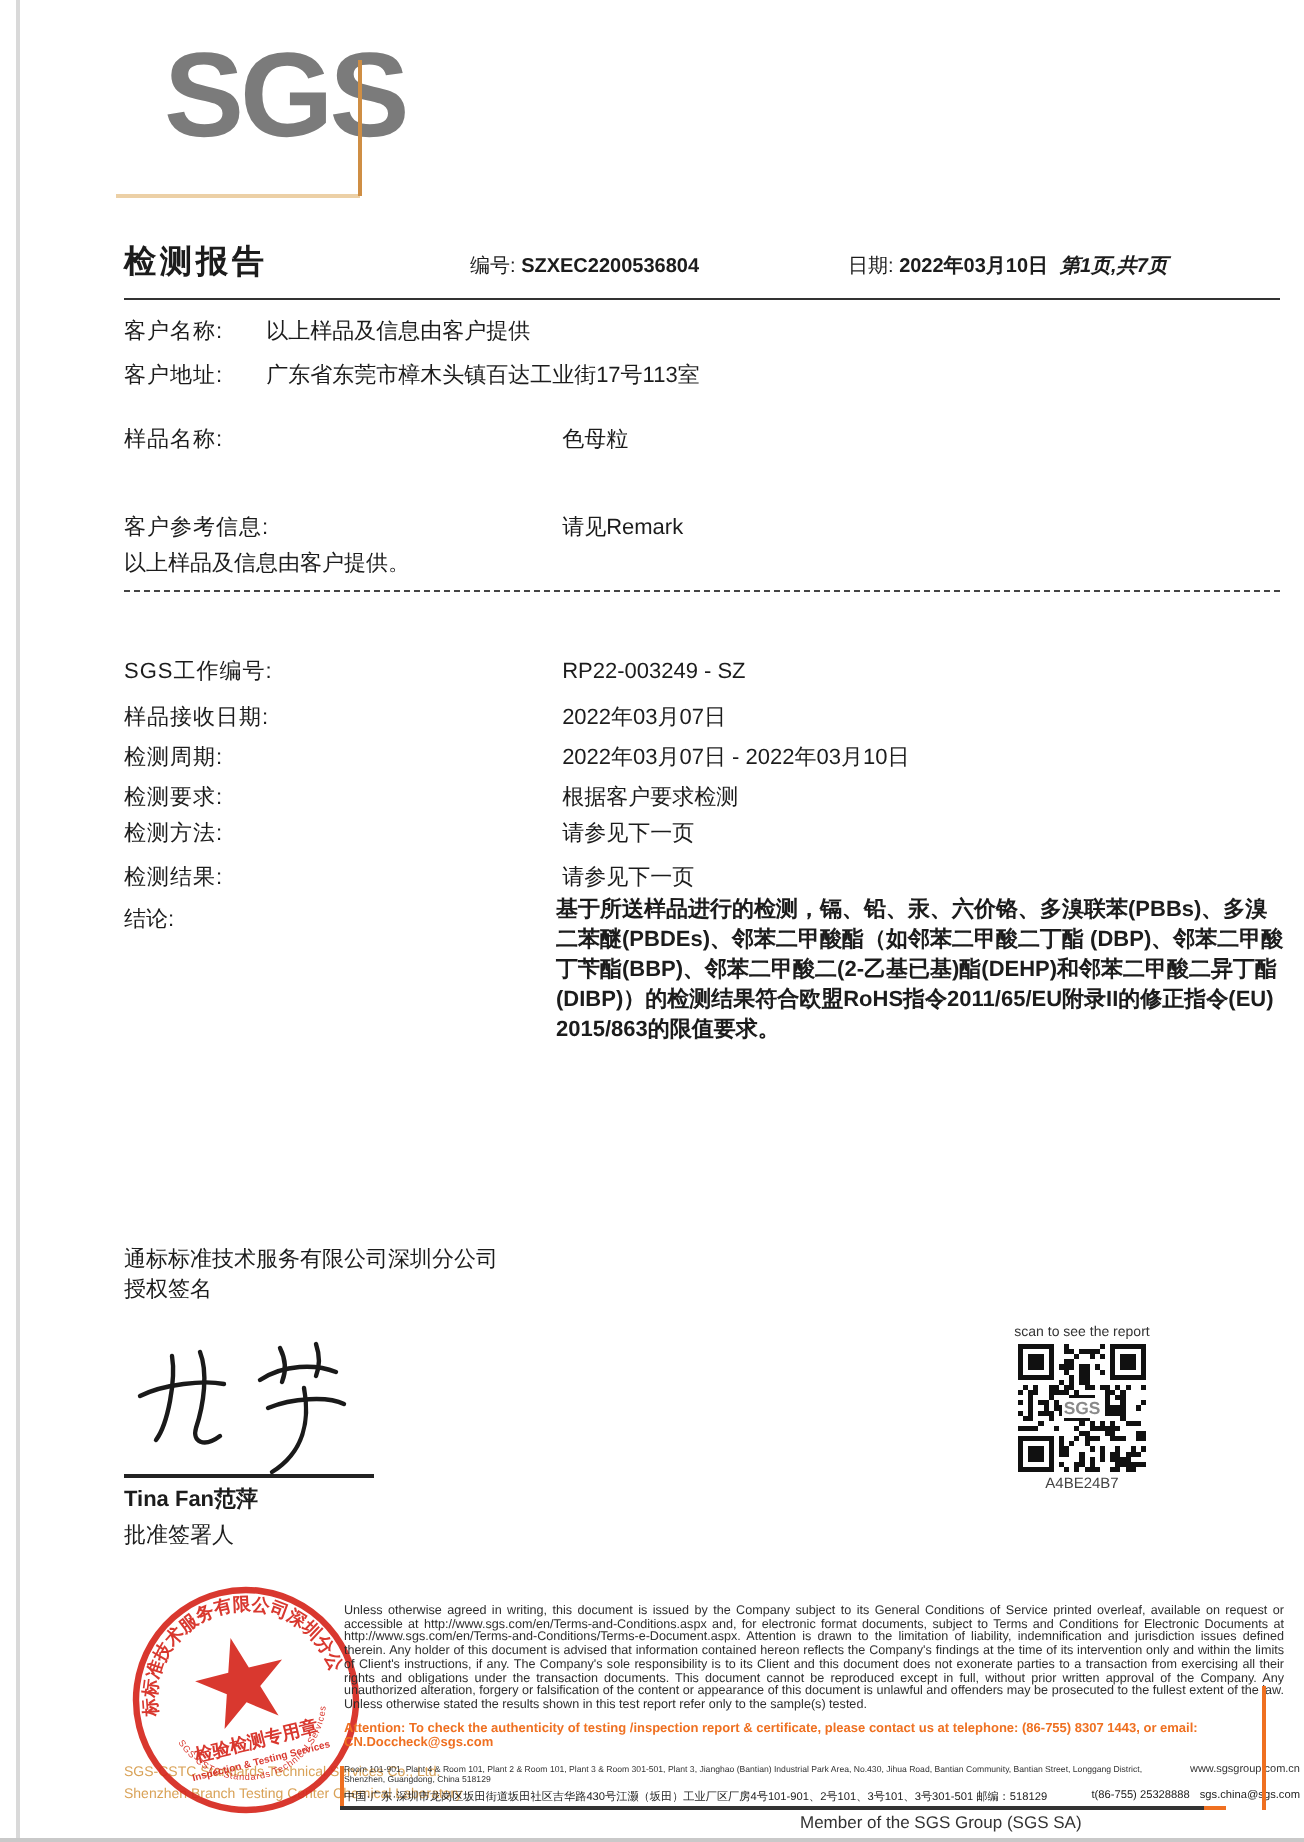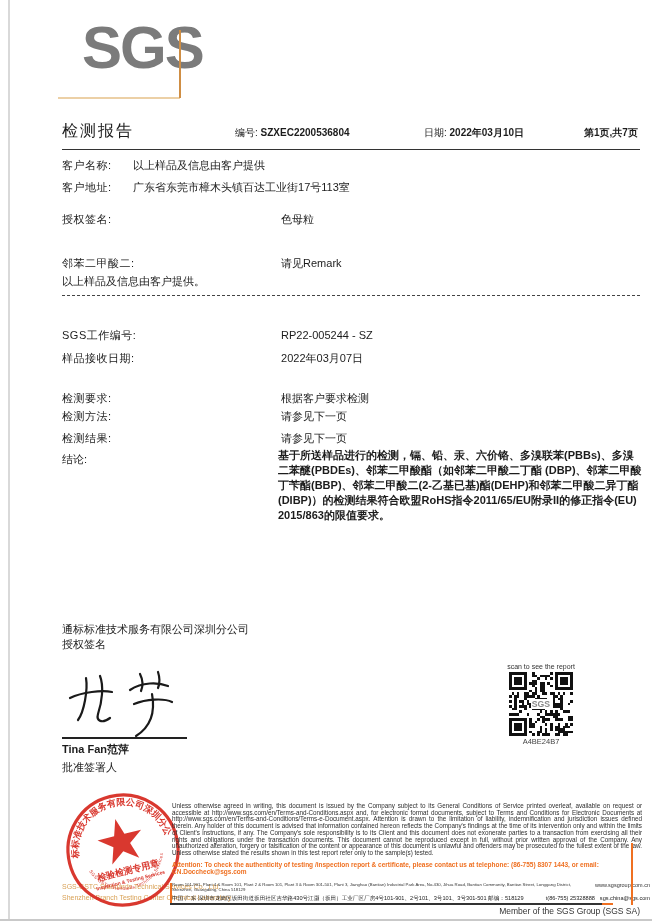--- a/index.html
+++ b/index.html
@@ -12,21 +12,21 @@
   .abs { position:absolute; }
   .b { font-weight:bold; }
   
   .edge-left { left:8px; top:0; width:2px; height:921px; background:#d9d9d9; }
   .edge-bottom { left:0; bottom:0; width:652px; height:2px; background:#c9c9c9; }
   
   .logo { left:82px; top:18px; font-size:60px; font-weight:bold; color:#7b7b7b; letter-spacing:-2px; line-height:1; }
   .logo-underline { left:58px; top:97px; width:122px; height:2px; background:#ecd0a6; }
   .logo-vline { left:179px; top:30px; width:2px; height:68px; background:#cf8e44; }
   
-  .title { left:62px; top:121px; font-size:16px; font-weight:normal; letter-spacing:2px; }
+  .title { left:62px; top:121px; font-size:16px; font-weight:bold; letter-spacing:2px; }
   .hdr { top:126px; font-size:10px; }
   .hdr-rule { left:62px; top:149px; width:578px; height:0; border-top:1.5px solid #333; }
   
   .row { position:absolute; left:62px; font-size:11px; white-space:nowrap; }
   .lbl { display:inline-block; letter-spacing:0.5px; }
   .w68 { width:68px; }
   .w216 { width:216px; }
   .dashes { left:62px; top:295px; width:578px; height:0; border-top:1.5px dashed #444; }
   
   .concl-text { left:278px; top:448px; width:366px; font-size:11px; line-height:15px;font-weight:bold; }
@@ -43,21 +43,21 @@
   .attention { left:172px; top:861px; width:470px; font-size:6.5px; line-height:7px; color:#ef7021; font-weight:bold; }
   .addr-block { left:172px; top:882px; width:478px; }
   .addr-bar { left:170px; top:883px; width:2px; height:20px; background:#ef7021; }
   .addr-row1 { display:flex; gap:4px; font-size:4.3px; color:#333; }
   .addr-row1 .grow, .addr-row2 .grow { flex:1 1 auto; }
   .addr-row2 { display:flex; gap:5px; font-size:5.6px; color:#222; margin-top:3px; white-space:nowrap; }
   .site { font-size:5.5px; }
   .footer-rule { left:170px; top:903px; width:432px; height:2px; background:#333; }
   .footer-rule-tip { left:602px; top:903px; width:11px; height:2px; background:#ef7021; }
   .vline-orange { left:631px; top:843px; width:2px; height:62px; background:#ef7021; }
-  .member { left:400px; top:906px; width:240px; text-align:right; font-size:8.5px; color:#333; }
+  .member { left:400px; top:906px; width:240px; text-align:left; font-size:8.5px; color:#333; }
   .stamp-svg { left:58px; top:785px; width:130px; height:130px; opacity:.92; }
   .sig-svg { left:64px; top:668px; width:130px; height:72px; }
 </style>
 </head>
 <body>
 
 <div class="page">
   <div class="abs edge-left"></div>
 
   <div class="abs logo">SGS</div>
@@ -66,50 +66,54 @@
 
   <div class="abs title">检测报告</div>
   <div class="abs hdr" style="left:235px;">
     <span>编号:</span>
     <span class="b">SZXEC2200536804</span>
   </div>
   <div class="abs hdr" style="left:424px;">
     <span>日期:</span>
     <span class="b">2022年03月10日</span>
   </div>
-  <div class="abs hdr b" style="left:584px;">第1页,共7页</div>
+  <div class="abs hdr b" style="left:530px;font-style:italic;">第1页,共7页</div>
   <div class="abs hdr-rule"></div>
 
   <div class="row" style="top:158px">
     <span class="lbl w68">客户名称:</span>
     <span>以上样品及信息由客户提供</span>
   </div>
   <div class="row" style="top:180px">
     <span class="lbl w68">客户地址:</span>
     <span>广东省东莞市樟木头镇百达工业街17号113室</span>
   </div>
 
   <div class="row" style="top:212px">
-    <span class="lbl w216">授权签名:</span>
+    <span class="lbl w216">样品名称:</span>
     <span>色母粒</span>
   </div>
   <div class="row" style="top:256px">
-    <span class="lbl w216">邻苯二甲酸二:</span>
+    <span class="lbl w216">客户参考信息:</span>
     <span>请见Remark</span>
   </div>
   <div class="row" style="top:274px">以上样品及信息由客户提供。</div>
   <div class="abs dashes"></div>
 
   <div class="row" style="top:328px">
     <span class="lbl w216">SGS工作编号:</span>
-    <span>RP22-005244 - SZ</span>
+    <span>RP22-003249 - SZ</span>
   </div>
   <div class="row" style="top:351px">
     <span class="lbl w216">样品接收日期:</span>
     <span>2022年03月07日</span>
+  </div>
+  <div class="row" style="top:371px">
+    <span class="lbl w216">检测周期:</span>
+    <span>2022年03月07日 - 2022年03月10日</span>
   </div>
   <div class="row" style="top:391px">
     <span class="lbl w216">检测要求:</span>
     <span>根据客户要求检测</span>
   </div>
   <div class="row" style="top:431px">
     <span class="lbl w216">检测结果:</span>
     <span>请参见下一页</span>
   </div>
   <div class="row" style="top:409px">

